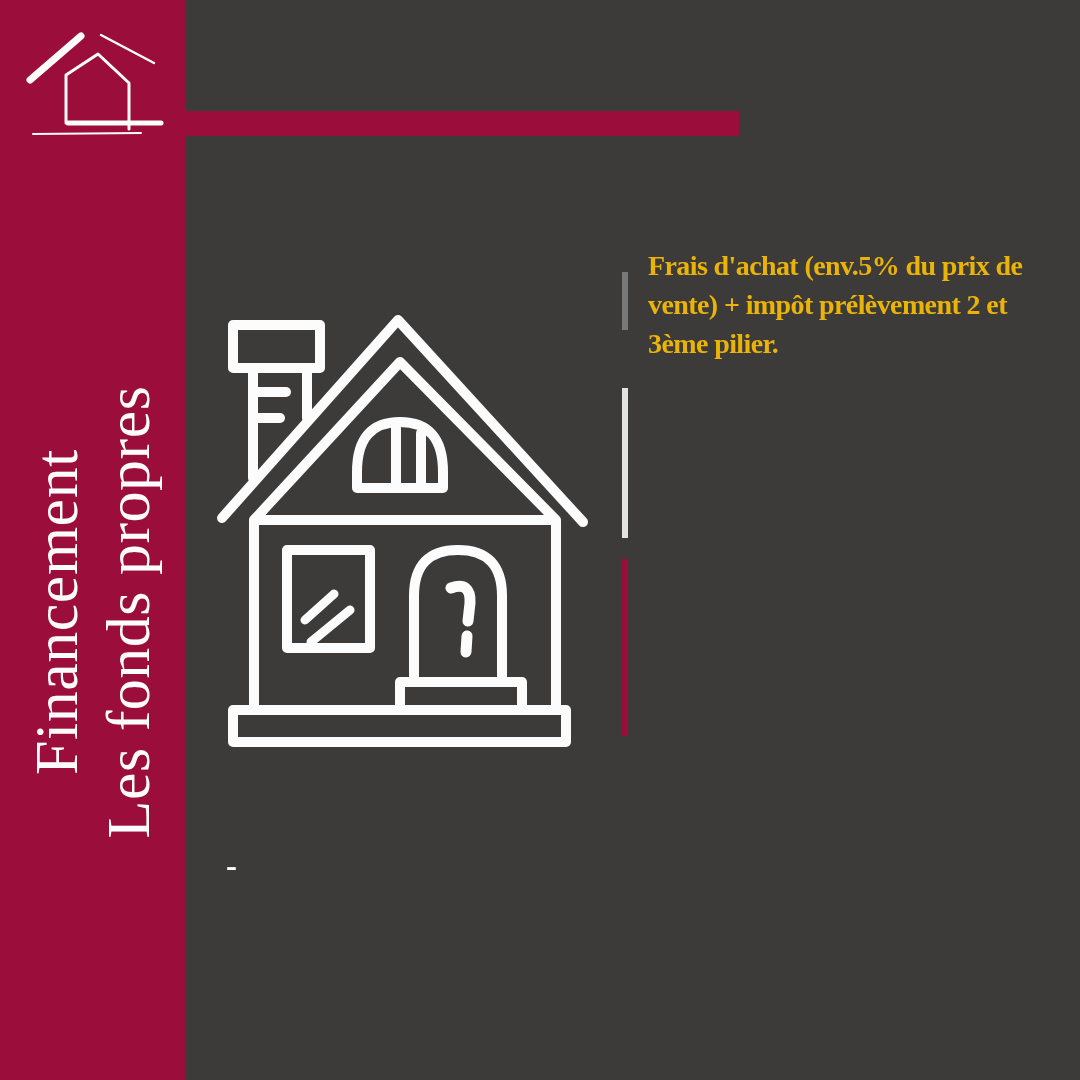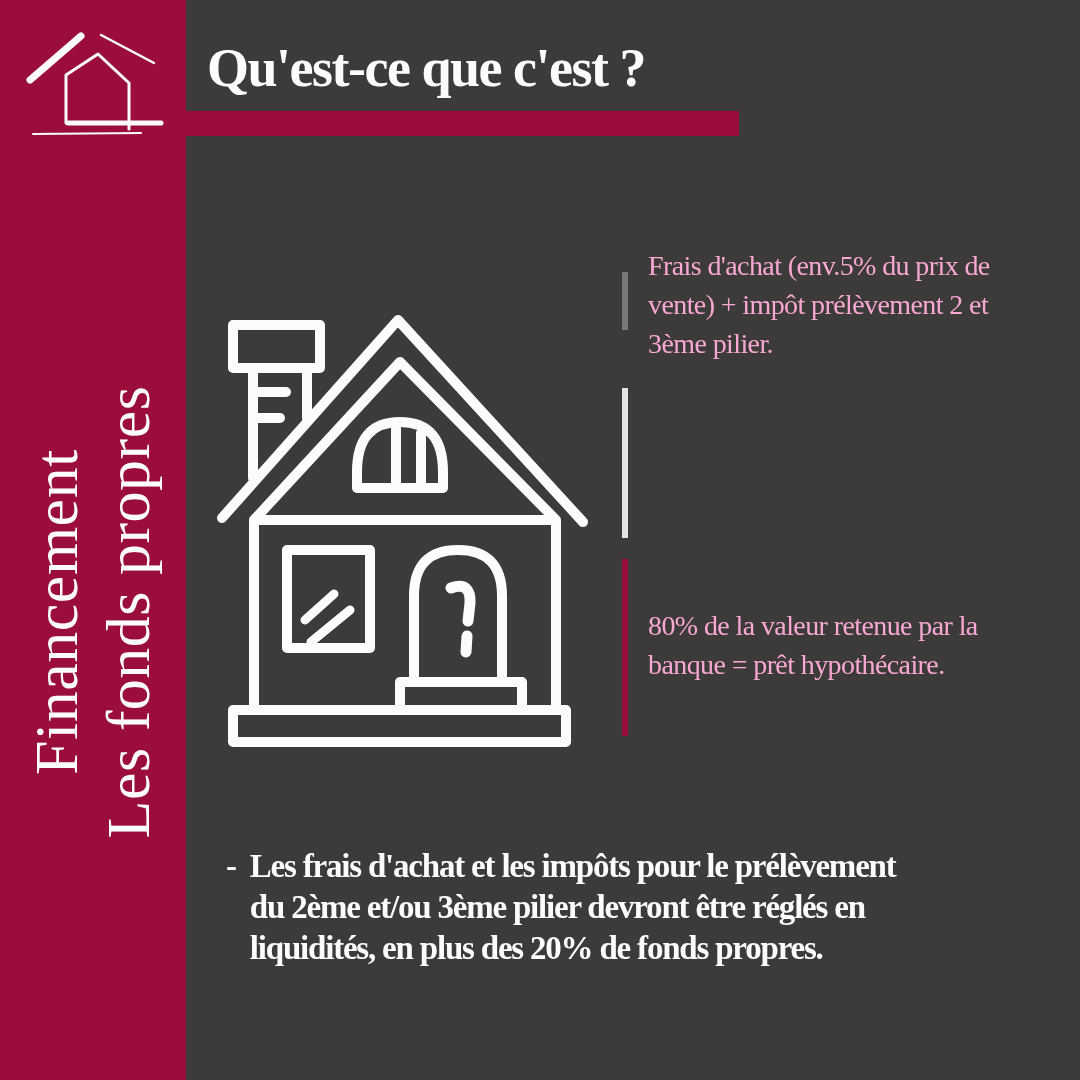--- a/index.html
+++ b/index.html
@@ -31,21 +31,21 @@
   }
   
   .house { position:absolute; left:210px; top:300px; }
   
   .accent-bar { position:absolute; left:622px; width:6px; }
   .accent-bar.b1 { top:272px; height:58px; }
   .accent-bar.b2 { top:388px; height:150px; }
   .accent-bar.b3 { top:559px; height:177px; }
   .info-text {
     position:absolute; left:648px; width:430px;
-    color:#f9a8d4; font-size:28px; font-weight:400; line-height:39px;
+    color:#eab308; font-size:28px; font-weight:700; line-height:39px;
     letter-spacing:-0.6px; white-space:pre-line;
   }
   .info-text.t1 { top:246px; }
   .info-text.t2 { top:381px; }
   .info-text.t3 { top:606px; }
   
   .footnote {
     position:absolute; left:226px; top:846px; width:770px;
     display:flex; gap:14px;
     color:#FCFCFC; font-size:33px; font-weight:700; line-height:41px;
@@ -64,21 +64,20 @@
       <path d="M12,54 L63,10" stroke-width="7"></path>
       <path d="M83,9 L136,37" stroke-width="2.5"></path>
       <path d="M48,97 L48,49 L80,28 L111,57 L111,103" stroke-width="3" stroke-linejoin="round"></path>
       <path d="M50,97 L143,97" stroke-width="5"></path>
       <path d="M15,108 L123,107" stroke-width="2"></path>
     </svg>
     <div class="sidebar-title">Financement
 Les fonds propres</div>
   </div>
 
-  <div class="page-title">Qu'est-ce que c'est ?</div>
   <div class="title-underline" style="background-color: rgb(155, 14, 59);"></div>
 
   <svg class="house" width="390" height="460" viewBox="0 0 390 460" fill="none" stroke="#FCFCFC" stroke-width="10" stroke-linecap="round" stroke-linejoin="round">
 
     <rect x="23" y="25" width="87" height="43"></rect>
     <path d="M43,68 L43,178"></path>
     <path d="M97,68 L97,118"></path>
     <path d="M43,92 L76,92"></path>
     <path d="M43,118 L70,118"></path>
 
@@ -106,23 +105,18 @@
   </svg>
 
   <div class="accent-bar b1" style="background-color: rgb(119, 120, 122);"></div>
   <div class="info-text t1">Frais d'achat (env.5% du prix de
 vente) + impôt prélèvement 2 et
 3ème pilier.</div>
 
   <div class="accent-bar b2" style="background-color: rgb(226, 227, 227);"></div>
 
   <div class="accent-bar b3" style="background-color: rgb(155, 14, 59);"></div>
-  <div class="info-text t3">80% de la valeur retenue par la
-banque = prêt hypothécaire.</div>
 
   <div class="footnote">
     <span class="dash">-</span>
-    <span class="note-text">Les frais d'achat et les impôts pour le prélèvement
-du 2ème et/ou 3ème pilier devront être réglés en
-liquidités, en plus des 20% de fonds propres.</span>
   </div>
 
 </div>
 
 </body></html>

